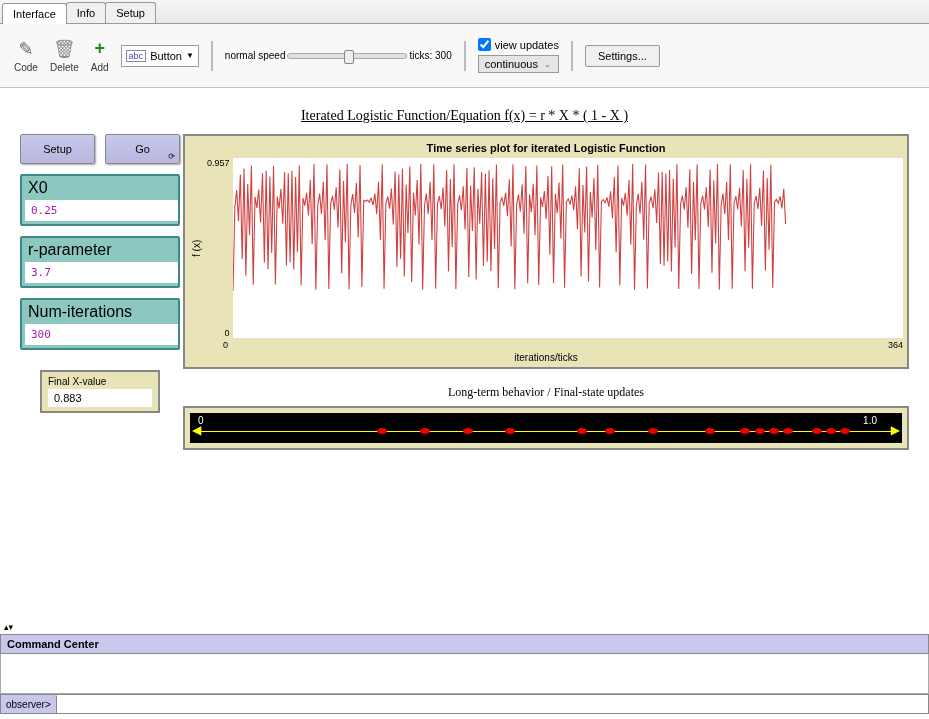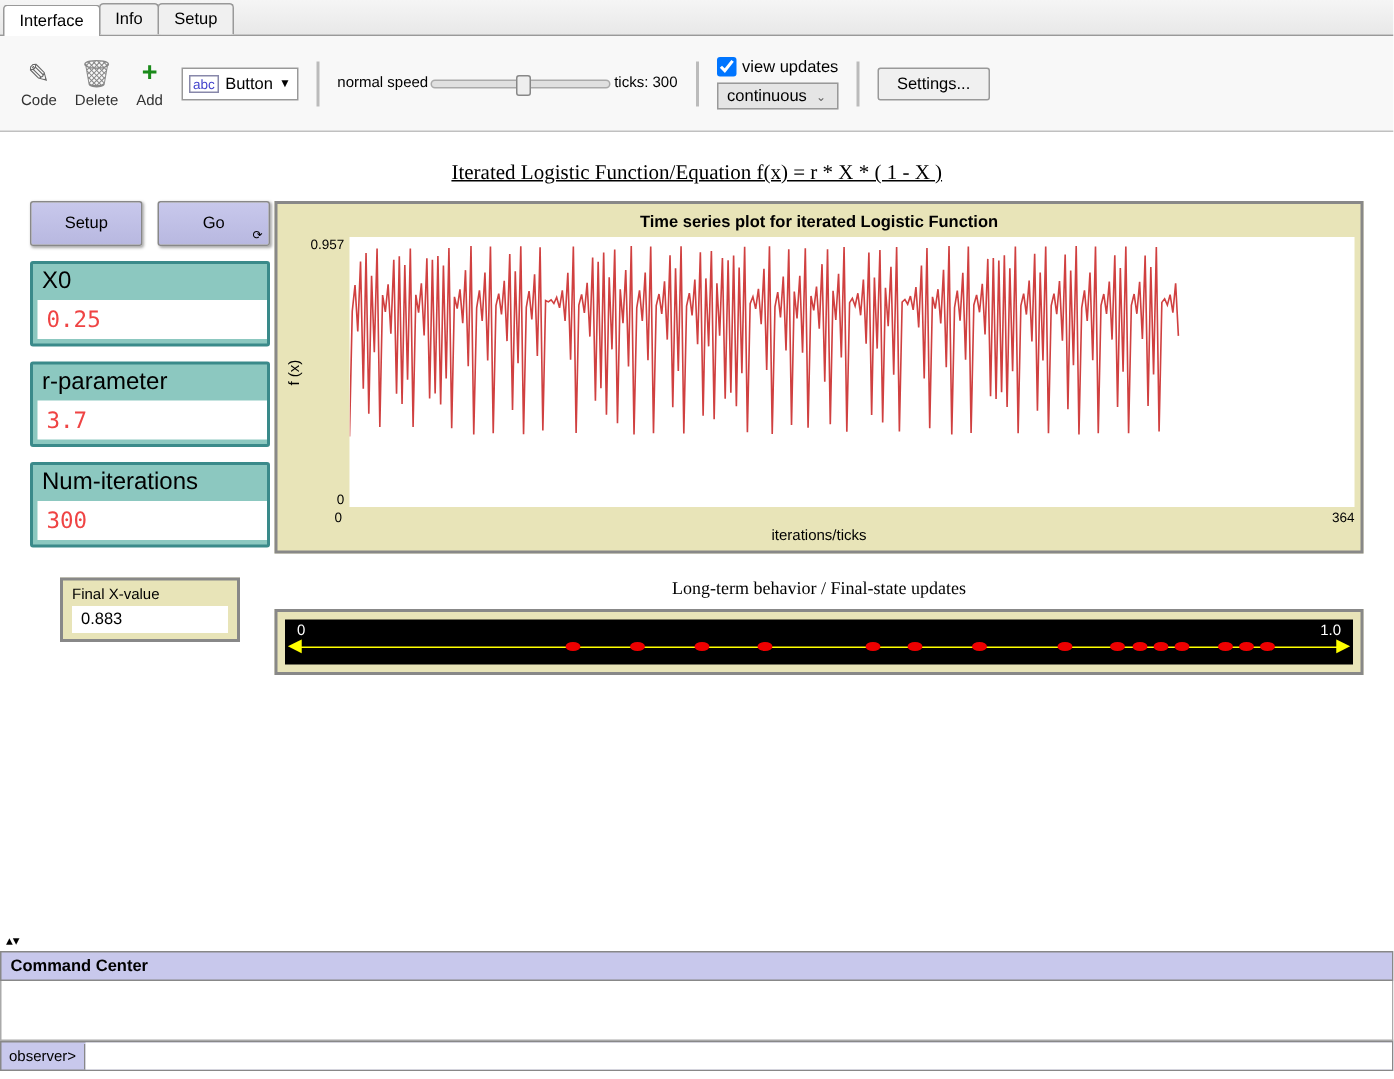--- a/index.html
+++ b/index.html
@@ -37,21 +37,21 @@
   .main-title { text-align:center; font-size:14px; margin-bottom: 10px; font-family: Georgia, serif; text-decoration: underline; }
   
   .top-row { display:flex; gap:3px; }
   .left-col { width: 160px; display:flex; flex-direction:column; gap:10px; }
   .btn-row { display:flex; gap:10px; }
   .nl-btn { flex:1; height:30px; background: linear-gradient(#c8c8ec,#b8b8e0); border:1px solid #888; border-radius:2px; box-shadow: 1px 1px 2px #aaa; cursor:pointer; display:flex; align-items:center; justify-content:center; font-size:11px; position:relative; }
   .go-loop { position:absolute; right:4px; bottom:2px; font-size:8px; }
   
   .input-box { border:2px solid #3a8a8a; background:#8cc8c0; border-radius:2px; }
   .input-box .bx-title { padding:3px 6px; font-size:16px; }
-  .input-box .bx-val { background:#fff; margin:0 0 3px 3px; padding:4px 6px; font-family: monospace; font-size:15px; color:#ef4444; }
+  .input-box .bx-val { background:#fff; margin:0 0 3px 3px; padding:4px 6px; font-family: monospace; font-size:11px; color:#a21caf; }
   
   .monitor { border:2px solid #888; background:#e8e4b8; padding:4px 6px; font-size:10px; width:120px; margin-top:10px; margin-left:20px; }
   .monitor .mval { background:#fff; margin-top:2px; padding:3px 6px; font-size:11px; }
   
   .plot-wrap { flex:1; }
   .plot { border:2px solid #888; background:#e8e4b8; padding:4px; }
   .plot-title { text-align:center; font-weight:bold; font-size:11px; padding:2px 0 4px; }
   .plot-body { display:flex; }
   .ylabel { writing-mode: vertical-rl; transform: rotate(180deg); font-size:10px; text-align:center; padding: 0 2px; }
   .ytick-col { display:flex; flex-direction:column; justify-content:space-between; font-size:9px; text-align:right; padding:0 3px; }
@@ -62,21 +62,21 @@
   
   .lt-title { text-align:center; font-size:12px; margin: 16px 0 6px; font-family: Georgia, serif; }
   .final-state { border:2px solid #888; background:#e8e4b8; padding:5px; }
   .fs-canvas { background:#000; height:30px; position:relative; overflow:hidden; }
   .fs-arrow-l, .fs-arrow-r { color:#ff0; font-size:12px; position:absolute; top:10px; }
   .fs-arrow-l { left:2px; transform:scaleX(-1); }
   .fs-arrow-r { right:2px; }
   .fs-line { position:absolute; top:18px; left:10px; right:10px; height:1px; background:#ff0; }
   .fs-tick-l, .fs-tick-r { color:#fff; position:absolute; top:2px; font-size:10px; }
   .fs-tick-l { left:8px; }
-  .fs-tick-r { right:8px; }
+  .fs-tick-r { right:25px; }
   .dot { position:absolute; width:10px; height:6px; background:#e00; border-radius:50%; top:15px; }
   
   .spacer { height: 160px; }
   .cc-toggle { font-size:9px; padding:2px 4px; }
   .cc-header { background:#c8c8ec; border:1px solid #888; padding:3px 6px; font-size:11px; font-weight:bold; }
   .cc-output { border:1px solid #aaa; border-top:none; height:40px; background:#fff; }
   .cc-prompt { display:flex; align-items:center; border:1px solid #888; background:#c8c8ec; }
   .cc-prompt .who { padding:3px 5px; font-size:10px; border-right:1px solid #888; display:flex; align-items:center; gap:3px;}
   .cc-prompt input { flex:1; border:none; background:#fff; padding:3px; font-size:11px; outline:none; }
 </style>

